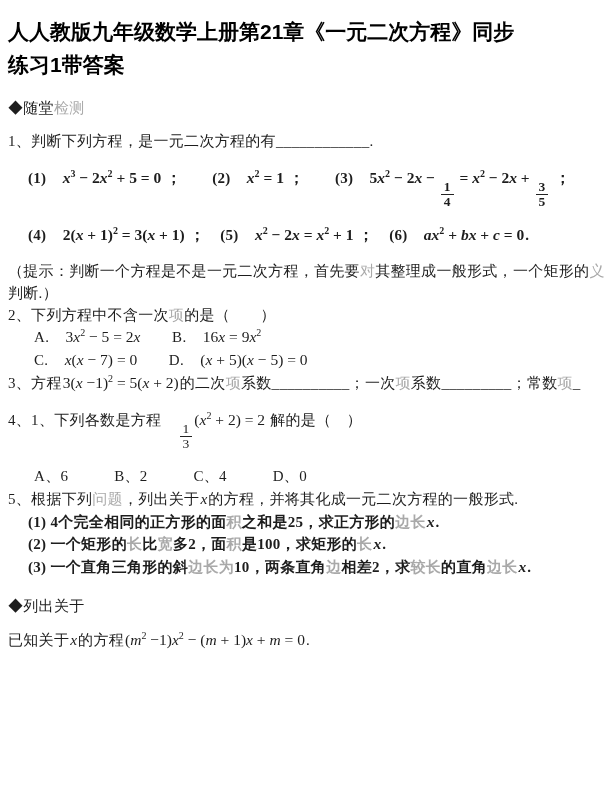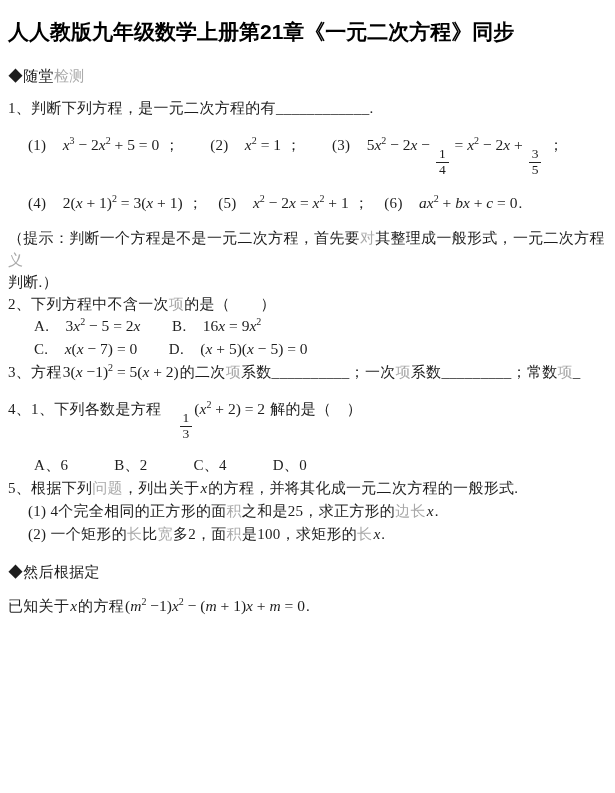--- a/index.html
+++ b/index.html
@@ -11,61 +11,63 @@
   .wrap{padding:12px 10px 0 8px;}
   .title{
     font-family:"Liberation Sans",sans-serif;
     font-weight:bold;color:#000;text-align:left;
     font-size:21px;line-height:1.55;
   }
   .title-block{margin:4px 0 14px 0;}
   .line{font-size:15px;line-height:1.45;margin:0 0;letter-spacing:.3px;}
   .sec{font-family:Liberation Sans, sans-serif;margin:16px 0 12px 0;font-size:15px;}
   .eqrow{margin:14px 0;}
-  .ind1{padding-left:20px;}
+  .ind1{padding-left:20px;font-weight:bold;}
   .ind2{padding-left:26px;}
   .math{font-family:"Liberation Serif",serif;font-size:15.5px;letter-spacing:0;padding:0 1px;white-space:nowrap;}
   .math i{font-style:italic;font-family:"Liberation Serif",serif;}
   .math sup{font-size:10px;line-height:0;}
   .muted{color:var(--muted,#a9a9a9);}
   .frac{
     display:inline-flex;flex-direction:column;text-align:center;
     vertical-align:-8px;margin:0 2px;line-height:1.1;font-size:13.5px;
   }
   .frac .fn{border-bottom:1px solid #222;padding:0 3px;}
   .frac .fd{padding:0 3px;}
 </style>
 </head>
 <body style="--text: #1d1d1d; --muted: #a9a9a9;">
 
 <div class="wrap">
   <div class="title-block">
     <div class="title">人人教版九年级数学上册第21章《一元二次方程》同步</div>
+    <div class="title">练习1带答案</div>
   </div>
   <div id="doc">
       <div class="line sec"><span class="">◆</span><span class="">随堂</span><span class="muted">检测</span></div>
       <div class="line "><span class="">1、判断下列方程，是一元二次方程的有</span><span class="">____________</span><span class="">.</span></div>
       <div class="line eqrow ind1"><span class="">(1)　</span><span class="math "><i>x</i><sup>3</sup> − 2<i>x</i><sup>2</sup> + 5 = 0</span><span class=""> ；　　(2)　</span><span class="math "><i>x</i><sup>2</sup> = 1</span><span class=""> ；　　(3)　</span><span class="math ">5<i>x</i><sup>2</sup> − 2<i>x</i> − <span class="frac">
             <span class="fn">1</span>
             <span class="fd">4</span>
           </span> = <i>x</i><sup>2</sup> − 2<i>x</i> + <span class="frac">
             <span class="fn">3</span>
             <span class="fd">5</span>
           </span></span><span class=""> ；</span></div>
       <div class="line eqrow ind1"><span class="">(4)　</span><span class="math ">2(<i>x</i> + 1)<sup>2</sup> = 3(<i>x</i> + 1)</span><span class=""> ；　(5)　</span><span class="math "><i>x</i><sup>2</sup> − 2<i>x</i> = <i>x</i><sup>2</sup> + 1</span><span class=""> ；　(6)　</span><span class="math "><i>ax</i><sup>2</sup> + <i>bx</i> + <i>c</i> = 0</span><span class="">.</span></div>
-      <div class="line "><span class="">（提示：判断一个方程是不是一元二次方程，首先要</span><span class="muted">对</span><span class="">其整理成一般形式，一元二次方程</span><span class="muted">义</span></div>
+      <div class="line "><span class="">（提示：判断一个方程是不是一元二次方程，首先要</span><span class="muted">对</span><span class="">其整理成一般形式，一个矩形的</span><span class="muted">义</span></div>
       <div class="line "><span class="">判断.）</span></div>
       <div class="line "><span class="">2、下列方程中不含一次</span><span class="muted">项</span><span class="">的是（　　）</span></div>
       <div class="line ind2"><span class="">A.　</span><span class="math ">3<i>x</i><sup>2</sup> − 5 = 2<i>x</i></span><span class="">　　B.　</span><span class="math ">16<i>x</i> = 9<i>x</i><sup>2</sup></span></div>
       <div class="line ind2"><span class="">C.　</span><span class="math "><i>x</i>(<i>x</i> − 7) = 0</span><span class="">　　D.　</span><span class="math ">(<i>x</i> + 5)(<i>x</i> − 5) = 0</span></div>
       <div class="line "><span class="">3、方程</span><span class="math ">3(<i>x</i> −1)<sup>2</sup> = 5(<i>x</i> + 2)</span><span class="">的二次</span><span class="muted">项</span><span class="">系数</span><span class="">__________</span><span class="">；一次</span><span class="muted">项</span><span class="">系数</span><span class="">_________</span><span class="">；常数</span><span class="muted">项</span><span class="">_</span></div>
       <div class="line eqrow"><span class="">4、1、下列各数是方程　</span><span class="math "><span class="frac">
             <span class="fn">1</span>
             <span class="fd">3</span>
           </span>(<i>x</i><sup>2</sup> + 2) = 2</span><span class=""> 解的是（　）</span></div>
       <div class="line ind2"><span class="">A、6　　　B、2　　　C、4　　　D、0</span></div>
       <div class="line "><span class="">5、根据下列</span><span class="muted">问题</span><span class="">，列出关于</span><span class="math "><i>x</i></span><span class="">的方程，并将其化成一元二次方程的一般形式.</span></div>
       <div class="line ind1"><span class="">(1) 4个完全相同的正方形的面</span><span class="muted">积</span><span class="">之和是25，求正方形的</span><span class="muted">边长</span><span class="math "><i>x</i></span><span class="">.</span></div>
       <div class="line ind1"><span class="">(2) 一个矩形的</span><span class="muted">长</span><span class="">比</span><span class="muted">宽</span><span class="">多2，面</span><span class="muted">积</span><span class="">是100，求矩形的</span><span class="muted">长</span><span class="math "><i>x</i></span><span class="">.</span></div>
-      <div class="line sec"><span class="">◆</span><span class="">然后根据定</span></div>
+      <div class="line ind1"><span class="">(3) 一个直角三角形的斜</span><span class="muted">边长为</span><span class="">10，两条直角</span><span class="muted">边</span><span class="">相差2，求</span><span class="muted">较长</span><span class="">的直角</span><span class="muted">边长</span><span class="math "><i>x</i></span><span class="">.</span></div>
+      <div class="line sec"><span class="">◆</span><span class="">列出关于</span></div>
       <div class="line "><span class="">已知关于</span><span class="math "><i>x</i></span><span class="">的方程</span><span class="math ">(<i>m</i><sup>2</sup> −1)<i>x</i><sup>2</sup> − (<i>m</i> + 1)<i>x</i> + <i>m</i> = 0</span><span class="">.</span></div>
     </div>
 </div>
 
 </body></html>

